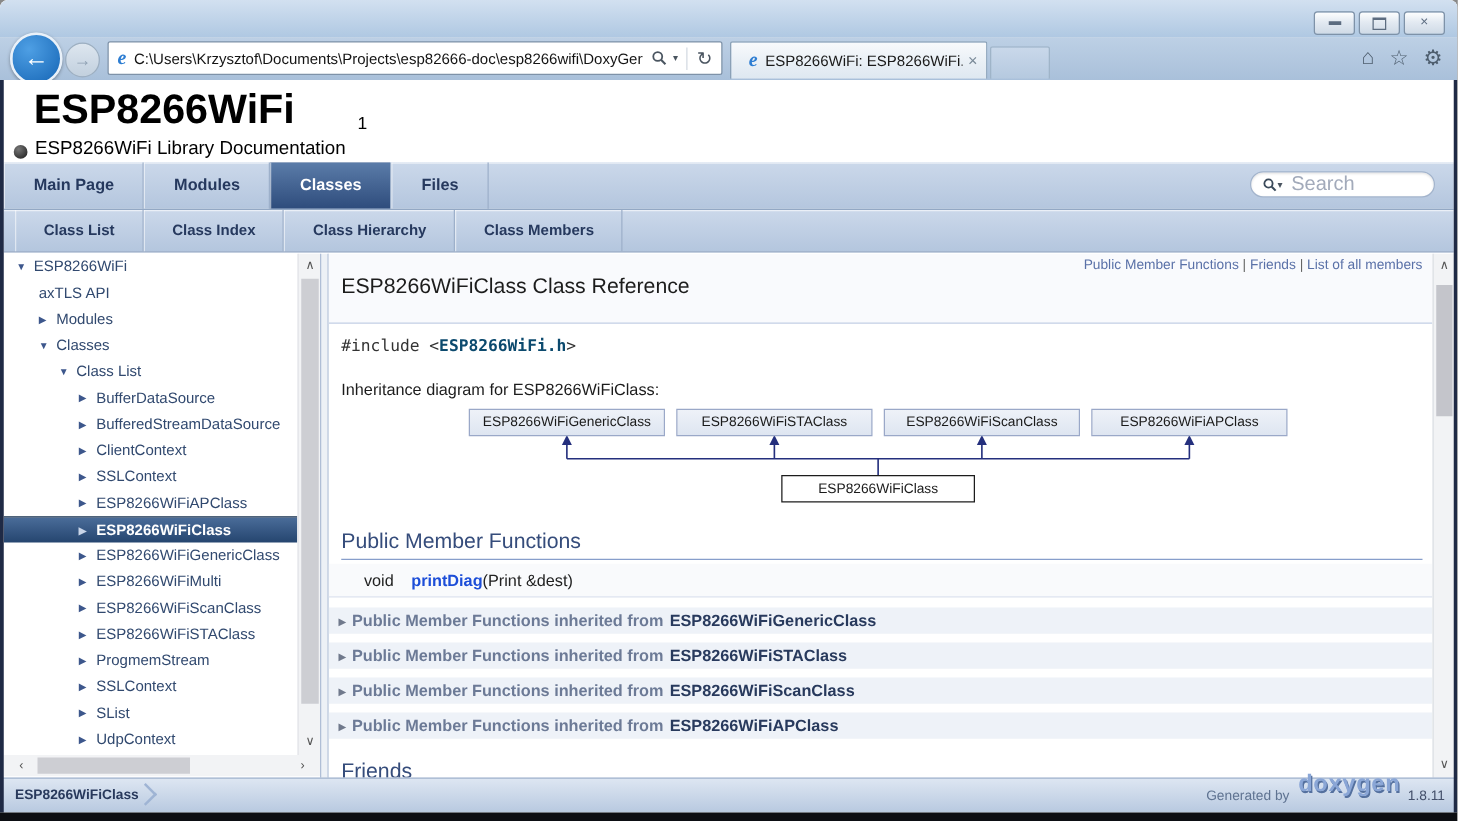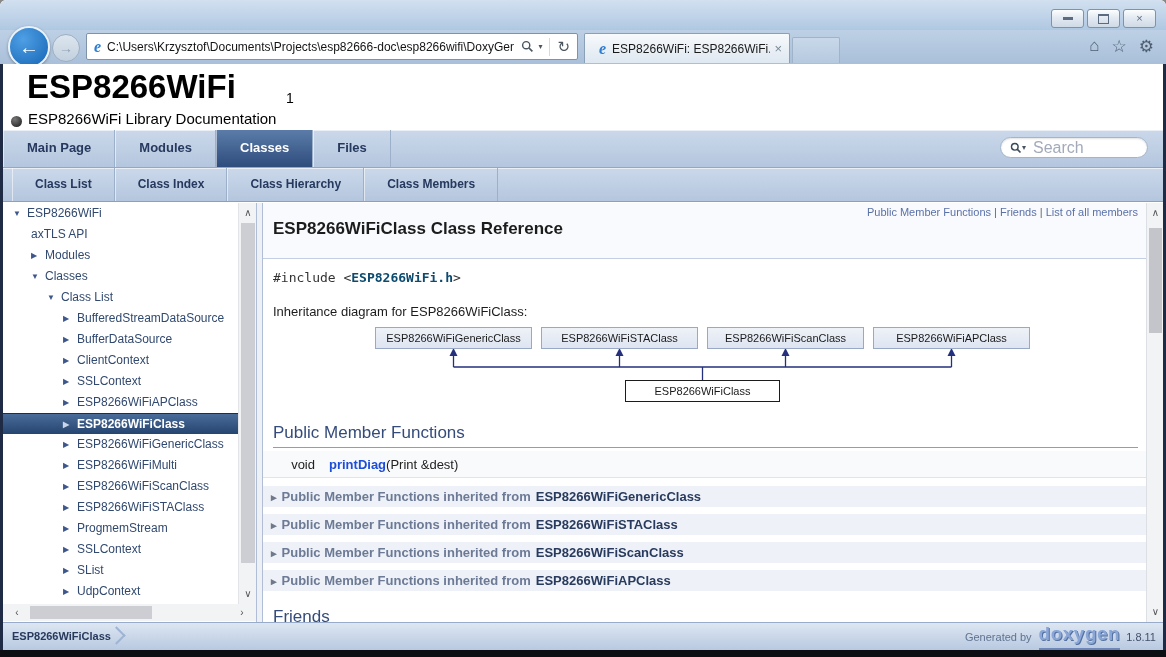--- a/index.html
+++ b/index.html
@@ -84,21 +84,21 @@
   .hsb1 .thumb{position:absolute;top:2px;bottom:2px;left:27px;width:122px;background:#CDCED3;}
   .vsb2{left:1146px;top:203px;width:17px;height:419px;border-left:1px solid #DCDFE4;}
   .vsb2 .thumb{position:absolute;left:2px;right:2px;top:25px;height:105px;background:#C4C5CB;}
   .split{position:absolute;left:256px;top:203px;width:7px;height:419px;background:#EDF1F6;
     border-left:1px solid #AFBED6;border-right:1px solid #AFBED6;box-sizing:border-box;}
   
   .doc{position:absolute;left:263px;top:203px;width:883px;height:419px;overflow:hidden;background:#fff;}
   .docheader{position:absolute;left:0;top:0;right:0;height:55px;background:#F9FAFD;border-bottom:1px solid #C4CFE5;text-align:center;}
   .summary{position:absolute;right:8px;top:3px;font-size:11px;color:#666;}
   .summary a{color:#5A71A8;text-decoration:none;}
-  .doctitle{position:absolute;left:10px;top:16px;font-size:17px;font-weight:bold;color:#1C1C1C;}
+  .doctitle{position:absolute;left:10px;top:16px;font-size:17px;font-weight:normal;color:#1C1C1C;}
   .incline{position:absolute;left:10px;top:67px;font-family:"DejaVu Sans Mono","Liberation Mono",monospace;
     font-size:13px;color:#333;}
   .incline .lnk{color:#0c4a6e;font-weight:bold;}
   .inhcap{position:absolute;left:10px;top:101px;font-size:13px;color:#1C1C1C;}
   .diagram{position:absolute;left:0;top:122px;width:883px;height:80px;}
   .dbox{position:absolute;height:22px;box-sizing:border-box;border:1px solid #9AA8C8;
     background:linear-gradient(#EEF2F8,#DEE5F1);font-size:11px;color:#1A1A1A;text-align:center;line-height:20px;
     font-family:"Liberation Sans",sans-serif;}
   .dbox.child{border:1px solid #1C1C1C;background:#fff;}
   .gh{position:absolute;left:10px;right:8px;font-size:17px;color:#354C7B;border-bottom:1px solid #879ECB;
@@ -114,21 +114,21 @@
   .inhlink{color:#283A5D;margin-left:5px;}
   
   .footer{position:absolute;left:0;top:622px;right:0;height:28px;background:linear-gradient(#DDE6F2,#B8C9E0);
     border-top:1px solid #98ACC9;box-sizing:border-box;z-index:20;}
   .crumb{position:absolute;left:12px;top:0;line-height:27px;font-size:11px;font-weight:bold;color:#28395C;}
   .crumbchev{position:absolute;left:110px;top:6px;width:11px;height:11px;border-top:2px solid #9FB4D4;
     border-right:2px solid #9FB4D4;transform:rotate(45deg);}
   .genby{position:absolute;right:10px;top:0;height:27px;display:flex;align-items:center;}
   .genlabel{font-size:11px;color:#5F7391;margin-right:7px;}
   .doxylogo{font-size:19px;font-weight:bold;color:#8AA6D6;letter-spacing:.5px;line-height:1;
-    text-shadow:1px 1px 0 #54709E;border-bottom:2px solid #6D88B8;padding-bottom:5px;}
+    text-shadow:1px 1px 0 #54709E;border-bottom:2px solid #6D88B8;padding-bottom:17px;}
   .ver{font-size:11px;color:#44506B;margin-left:6px;}
   svg.mag{display:block;}
 </style>
 </head>
 <body>
 
 <div id="win">
 
   <div class="titlebar">
     <div class="winbtns">
@@ -222,25 +222,25 @@
     <div class="nt-row lvl1 st-exp">
         <span class="tw"></span>
         <span>Classes</span>
       </div>
     <div class="nt-row lvl2 st-exp">
         <span class="tw"></span>
         <span>Class List</span>
       </div>
     <div class="nt-row lvl3 st-col">
         <span class="tw"></span>
+        <span>BufferDataSource</span>
+      </div>
+    <div class="nt-row lvl3 st-col">
+        <span class="tw"></span>
         <span>BufferedStreamDataSource</span>
-      </div>
-    <div class="nt-row lvl3 st-col">
-        <span class="tw"></span>
-        <span>BufferDataSource</span>
       </div>
     <div class="nt-row lvl3 st-col">
         <span class="tw"></span>
         <span>ClientContext</span>
       </div>
     <div class="nt-row lvl3 st-col">
         <span class="tw"></span>
         <span>SSLContext</span>
       </div>
     <div class="nt-row lvl3 st-col">

